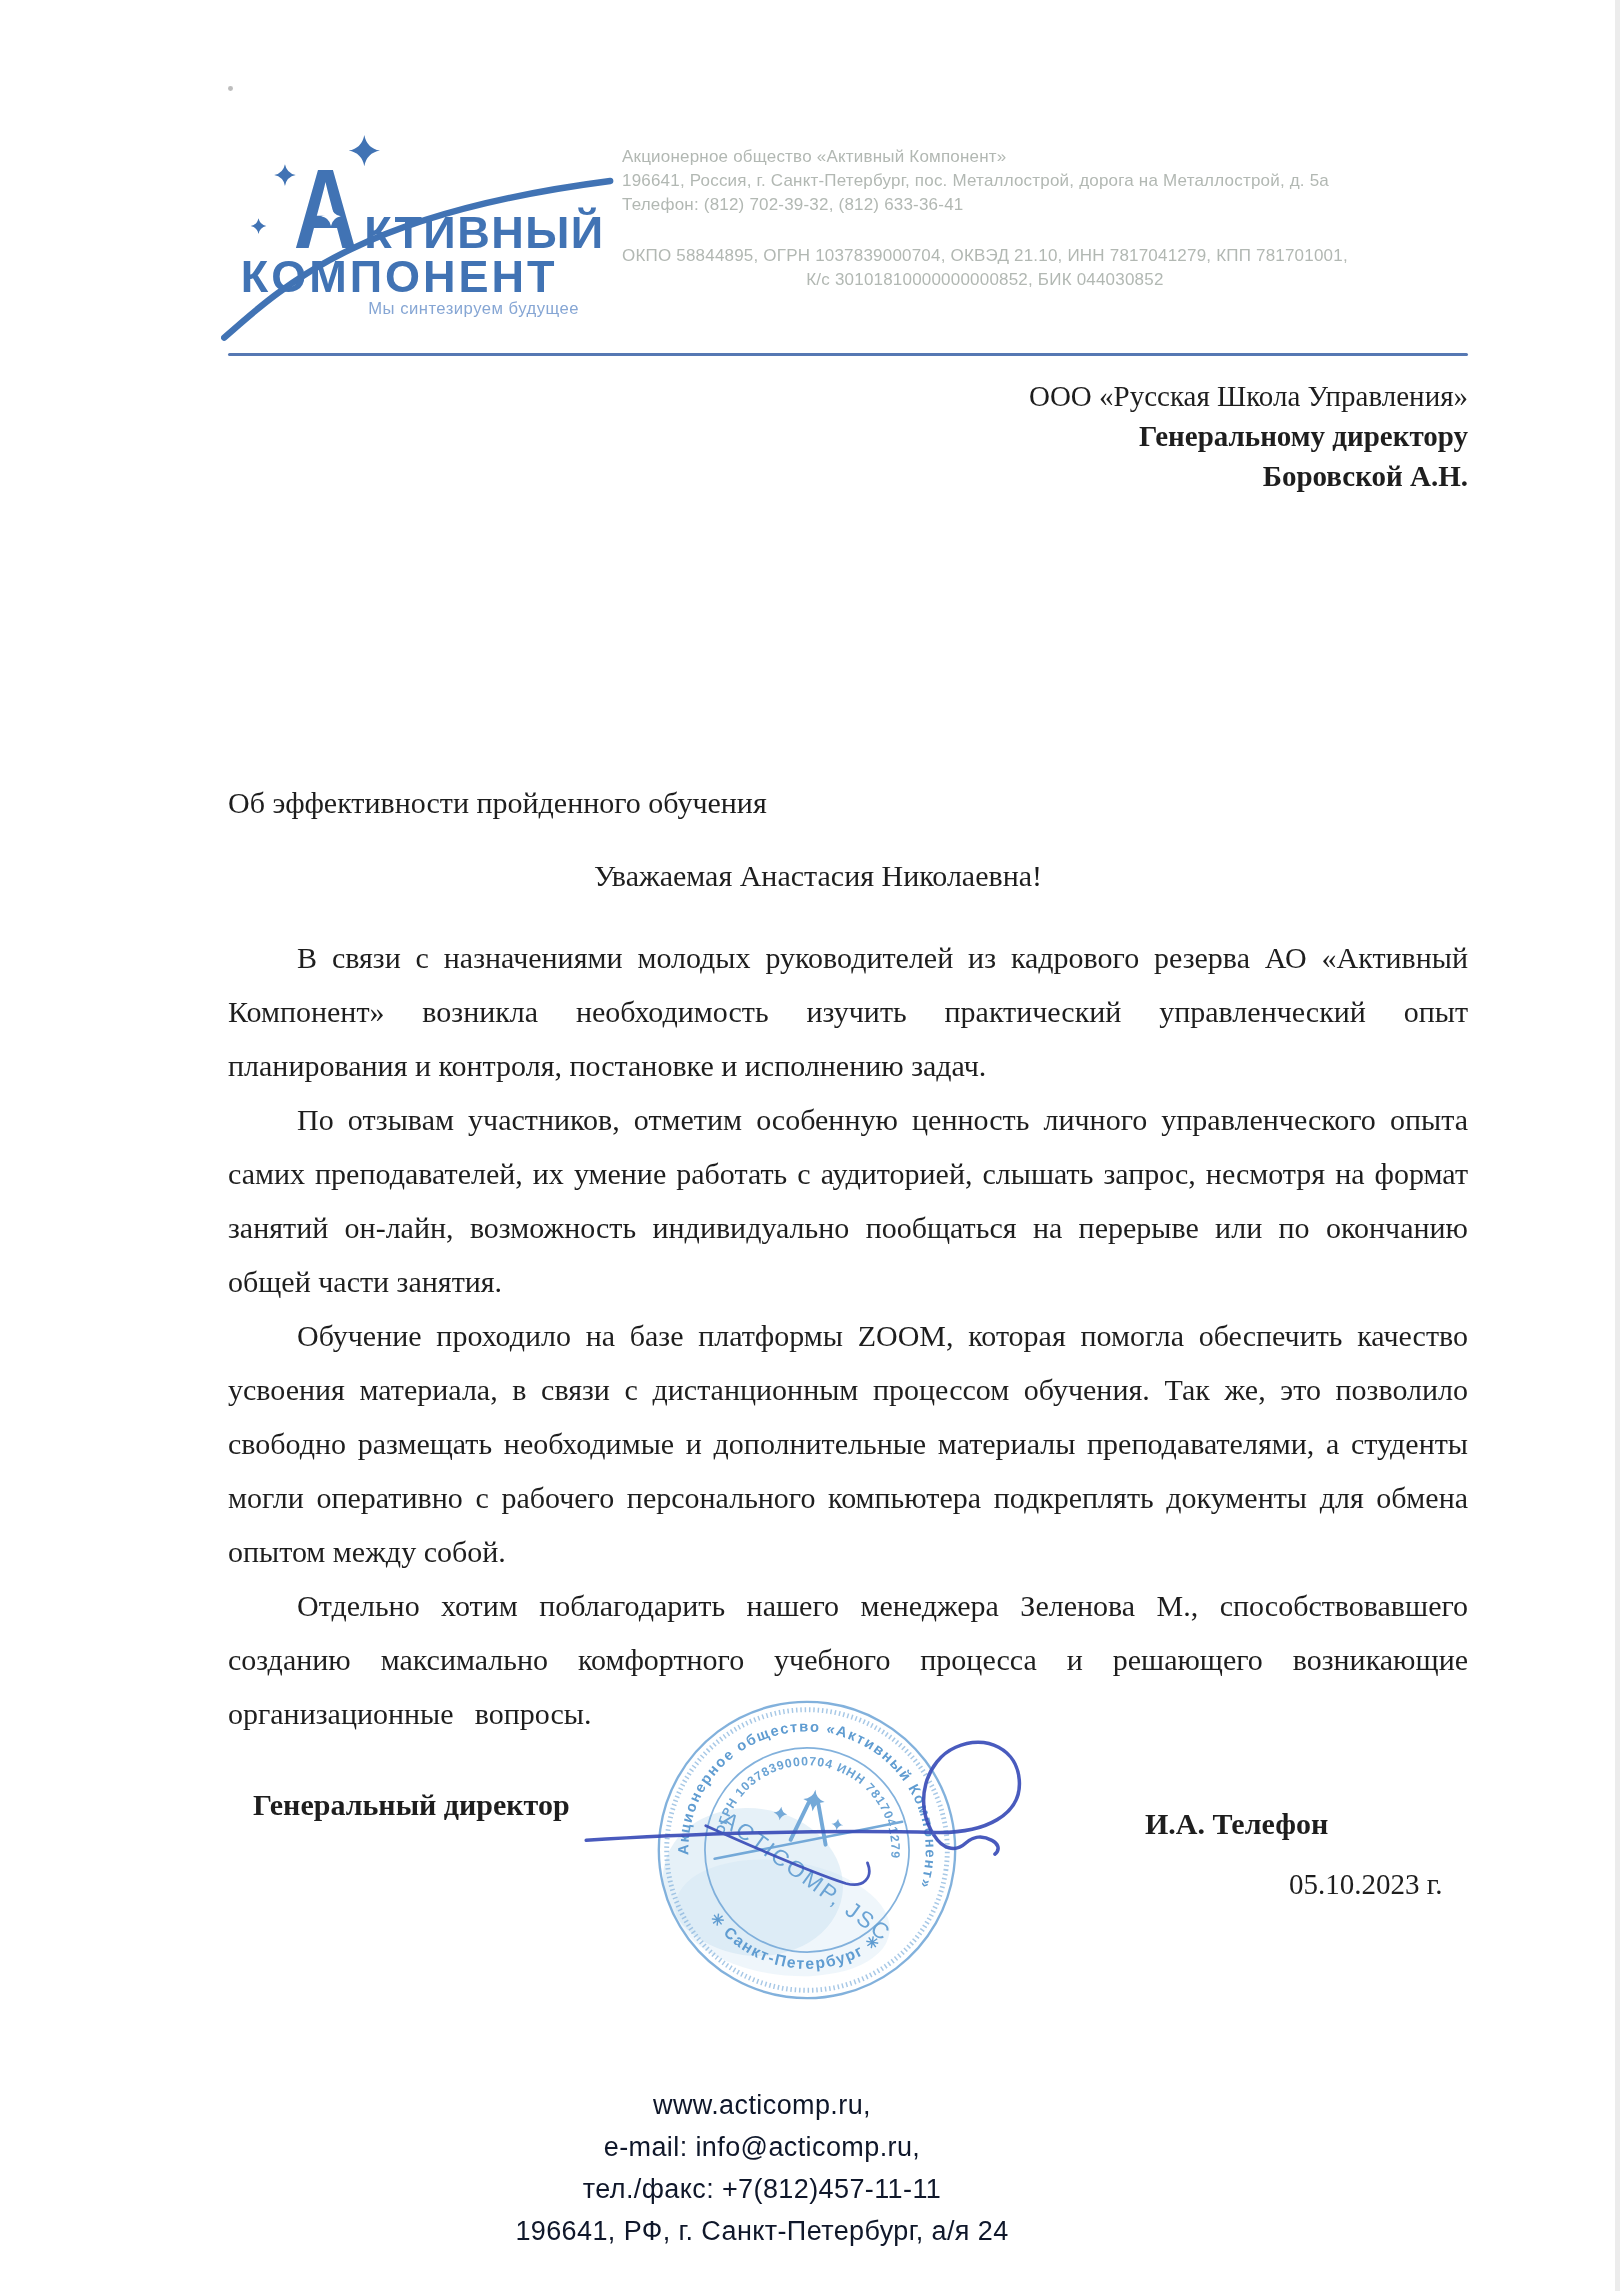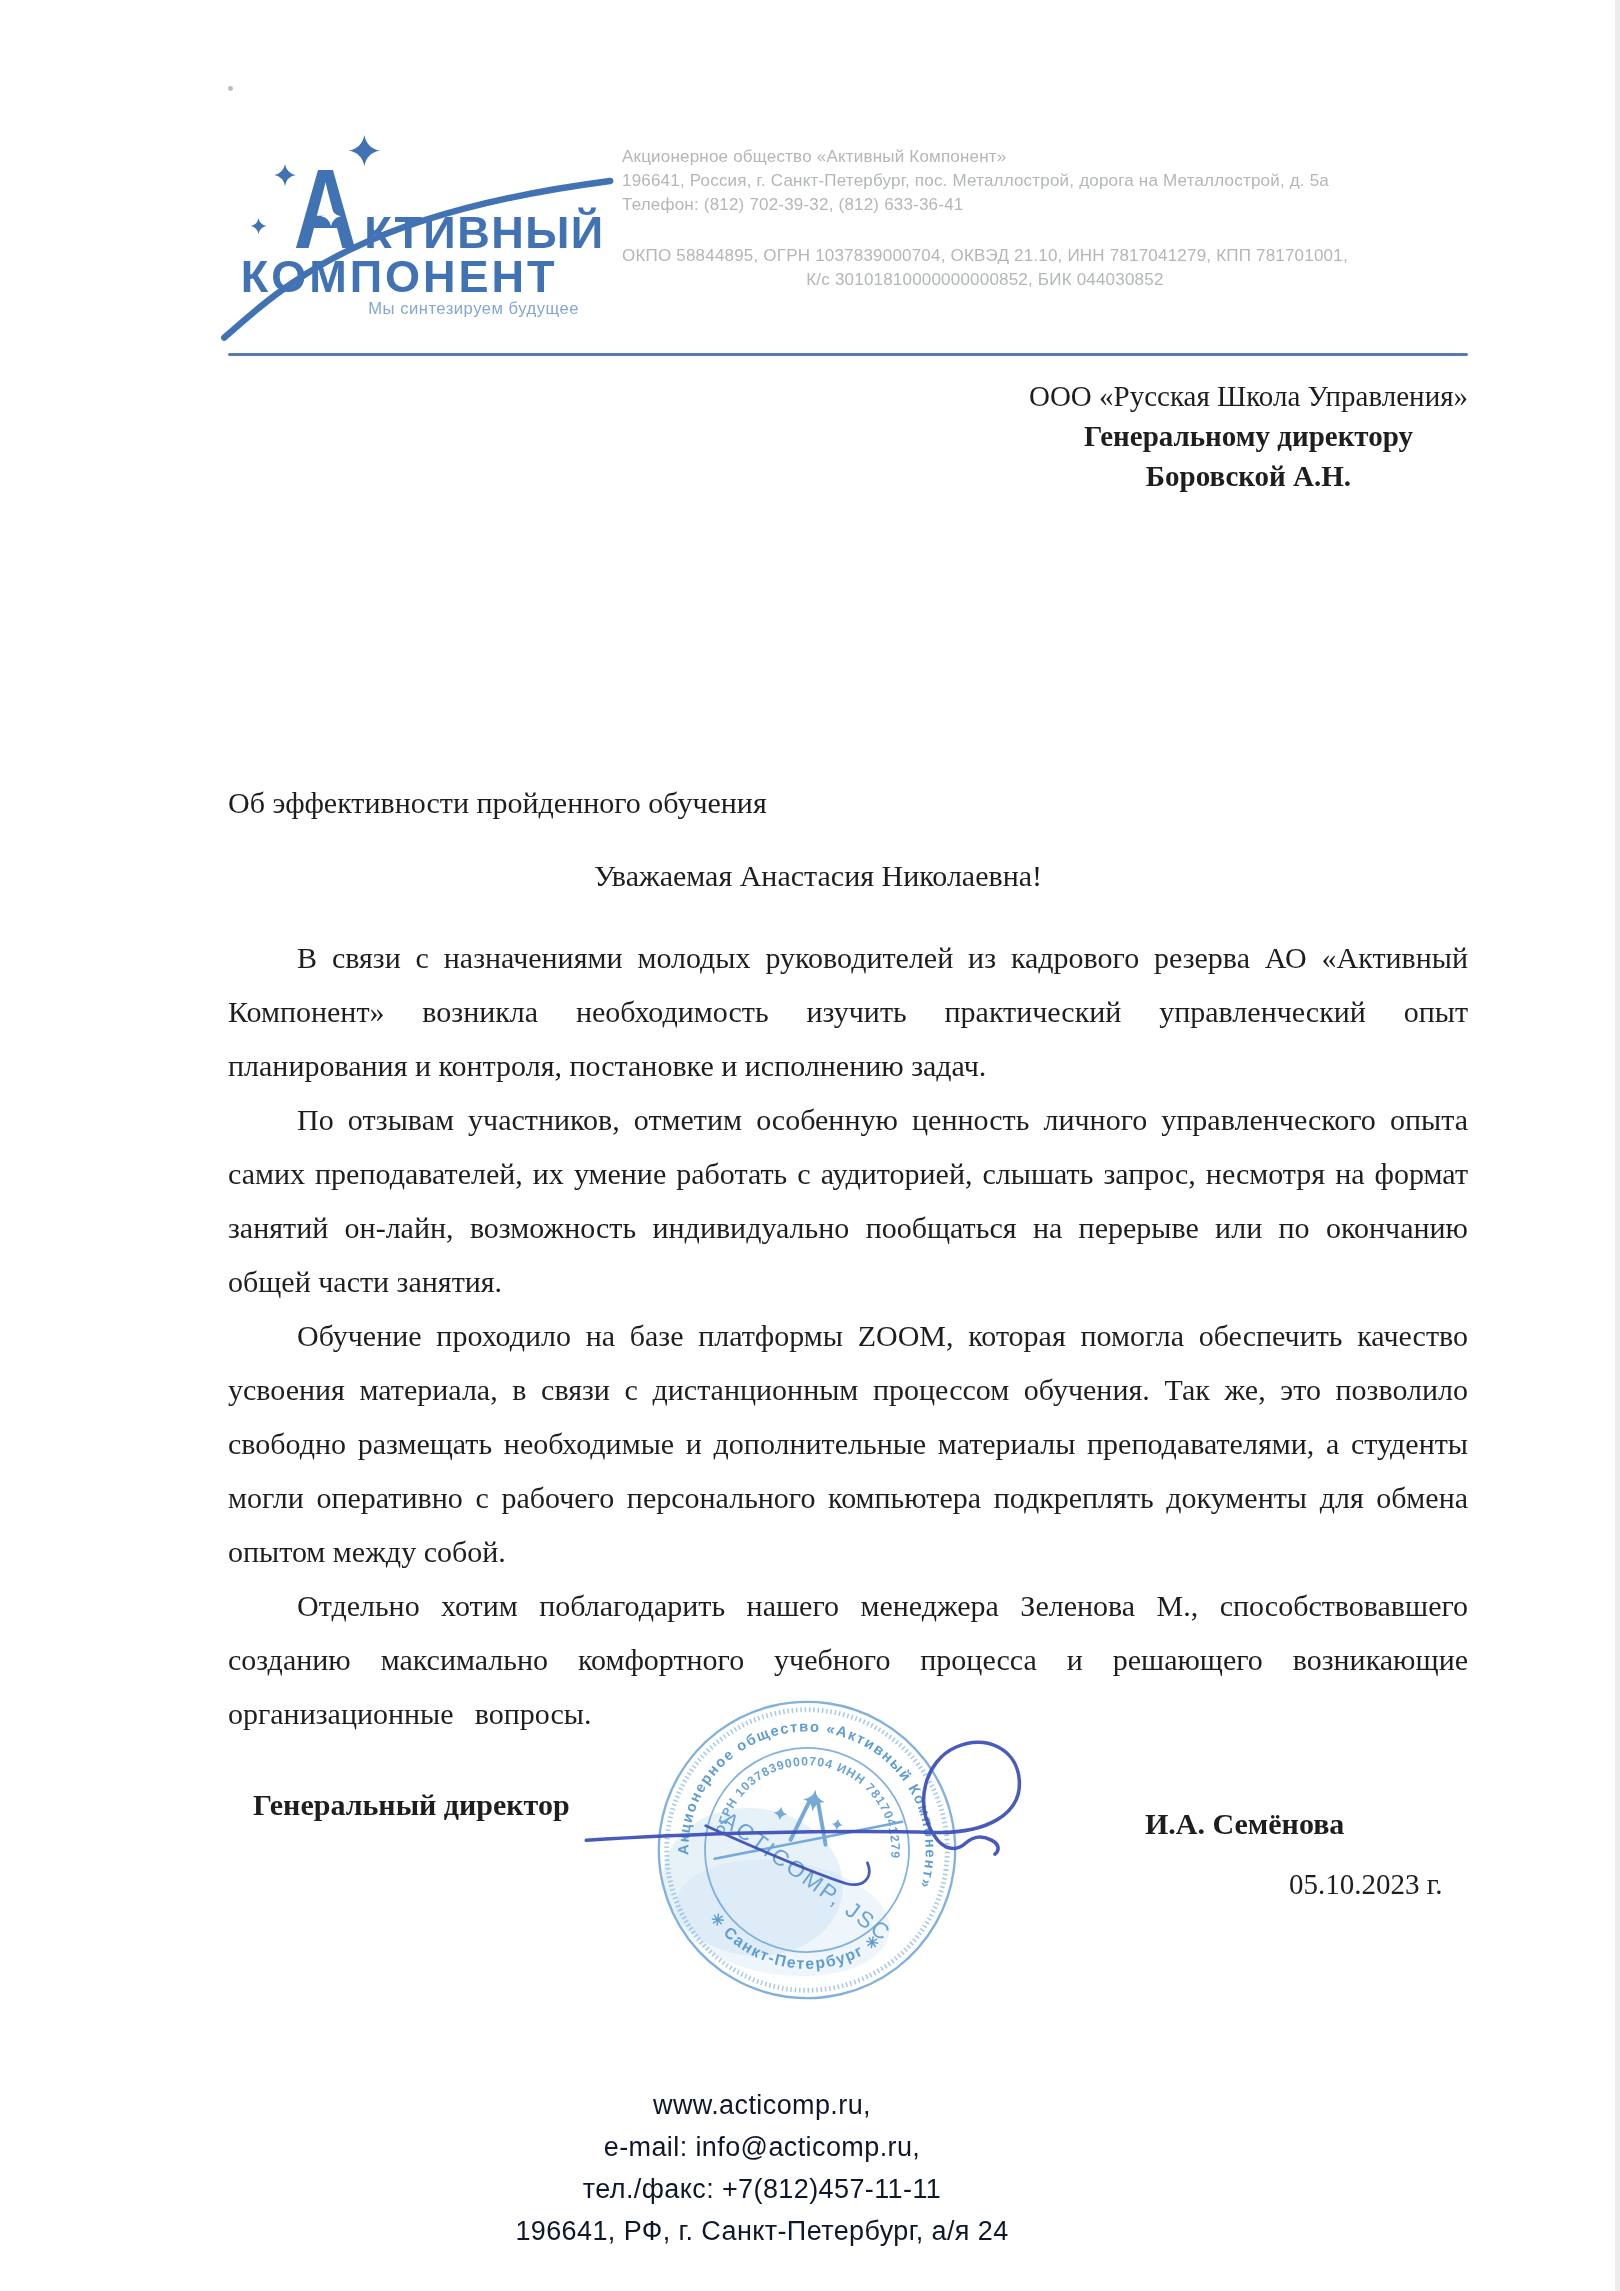--- a/index.html
+++ b/index.html
@@ -12,21 +12,21 @@
 
   
   .head-info{left:622px;top:145px;font-family:"Liberation Sans",sans-serif;
              font-size:17px;line-height:24px;color:#b2b8b3;letter-spacing:0.2px;}
   .head-info .blk2{margin-top:26.5px;text-align:center;}
 
   
   .rule{left:228px;top:353px;width:1240px;height:2.9px;background:#3f65a8;opacity:.88;border-radius:2px;}
 
   
-  .recipient{right:152px;top:376px;text-align:center;font-size:29px;line-height:40px;}
+  .recipient{right:152px;top:376px;text-align:right;font-size:29px;line-height:40px;}
   .recipient .b{font-weight:bold;}
 
   .subject{left:228px;top:786px;font-size:30px;}
   .salutation{left:594px;top:859px;font-size:30px;}
 
   
   .body-text{left:228px;top:931px;width:1240px;font-size:30px;line-height:54px;
              text-align:justify;}
   .body-text p{margin:0;text-indent:69px;}
   .body-text p.wide{word-spacing:13.7px;}
@@ -90,21 +90,21 @@
   <div class="abs salutation">Уважаемая Анастасия Николаевна!</div>
 
   <div class="abs body-text">
     <p>В связи с назначениями молодых руководителей из кадрового резерва АО «Активный Компонент» возникла необходимость изучить практический управленческий опыт планирования и контроля, постановке и исполнению задач.</p>
     <p>По отзывам участников, отметим особенную ценность личного управленческого опыта самих преподавателей, их умение работать с аудиторией, слышать запрос, несмотря на формат занятий он-лайн, возможность индивидуально пообщаться на перерыве или по окончанию общей части занятия.</p>
     <p>Обучение проходило на базе платформы ZOOM, которая помогла обеспечить качество усвоения материала, в связи с дистанционным процессом обучения. Так же, это позволило свободно размещать необходимые и дополнительные материалы преподавателями, а студенты могли оперативно с рабочего персонального компьютера подкреплять документы для обмена опытом между собой.</p>
     <p class="wide">Отдельно хотим поблагодарить нашего менеджера Зеленова М., способствовавшего созданию максимально комфортного учебного процесса и решающего возникающие организационные вопросы.</p>
   </div>
 
   <div class="abs sig-title">Генеральный директор</div>
-  <div class="abs sig-name">И.А. Семёнова</div>
+  <div class="abs sig-name">И.А. Телефон</div>
   <div class="abs sig-date">05.10.2023 г.</div>
 
   <svg class="abs" style="left:650px;top:1693px;" width="314" height="314" viewBox="-160 -160 320 320">
     <defs>
       <path id="ringTop" d="M -112,46 A 121,121 0 1 1 112,46"></path>
       <path id="ringBot" d="M -95,75 A 121,121 0 0 0 95,75"></path>
       <path id="ogrnArc" d="M -76,40 A 86,86 0 1 1 76,40"></path>
     </defs>
     <g transform="rotate(8)" font-family="Liberation Sans, sans-serif">
       <ellipse cx="-50" cy="40" rx="92" ry="75" fill="#b7d6ec" opacity="0.35"></ellipse>

